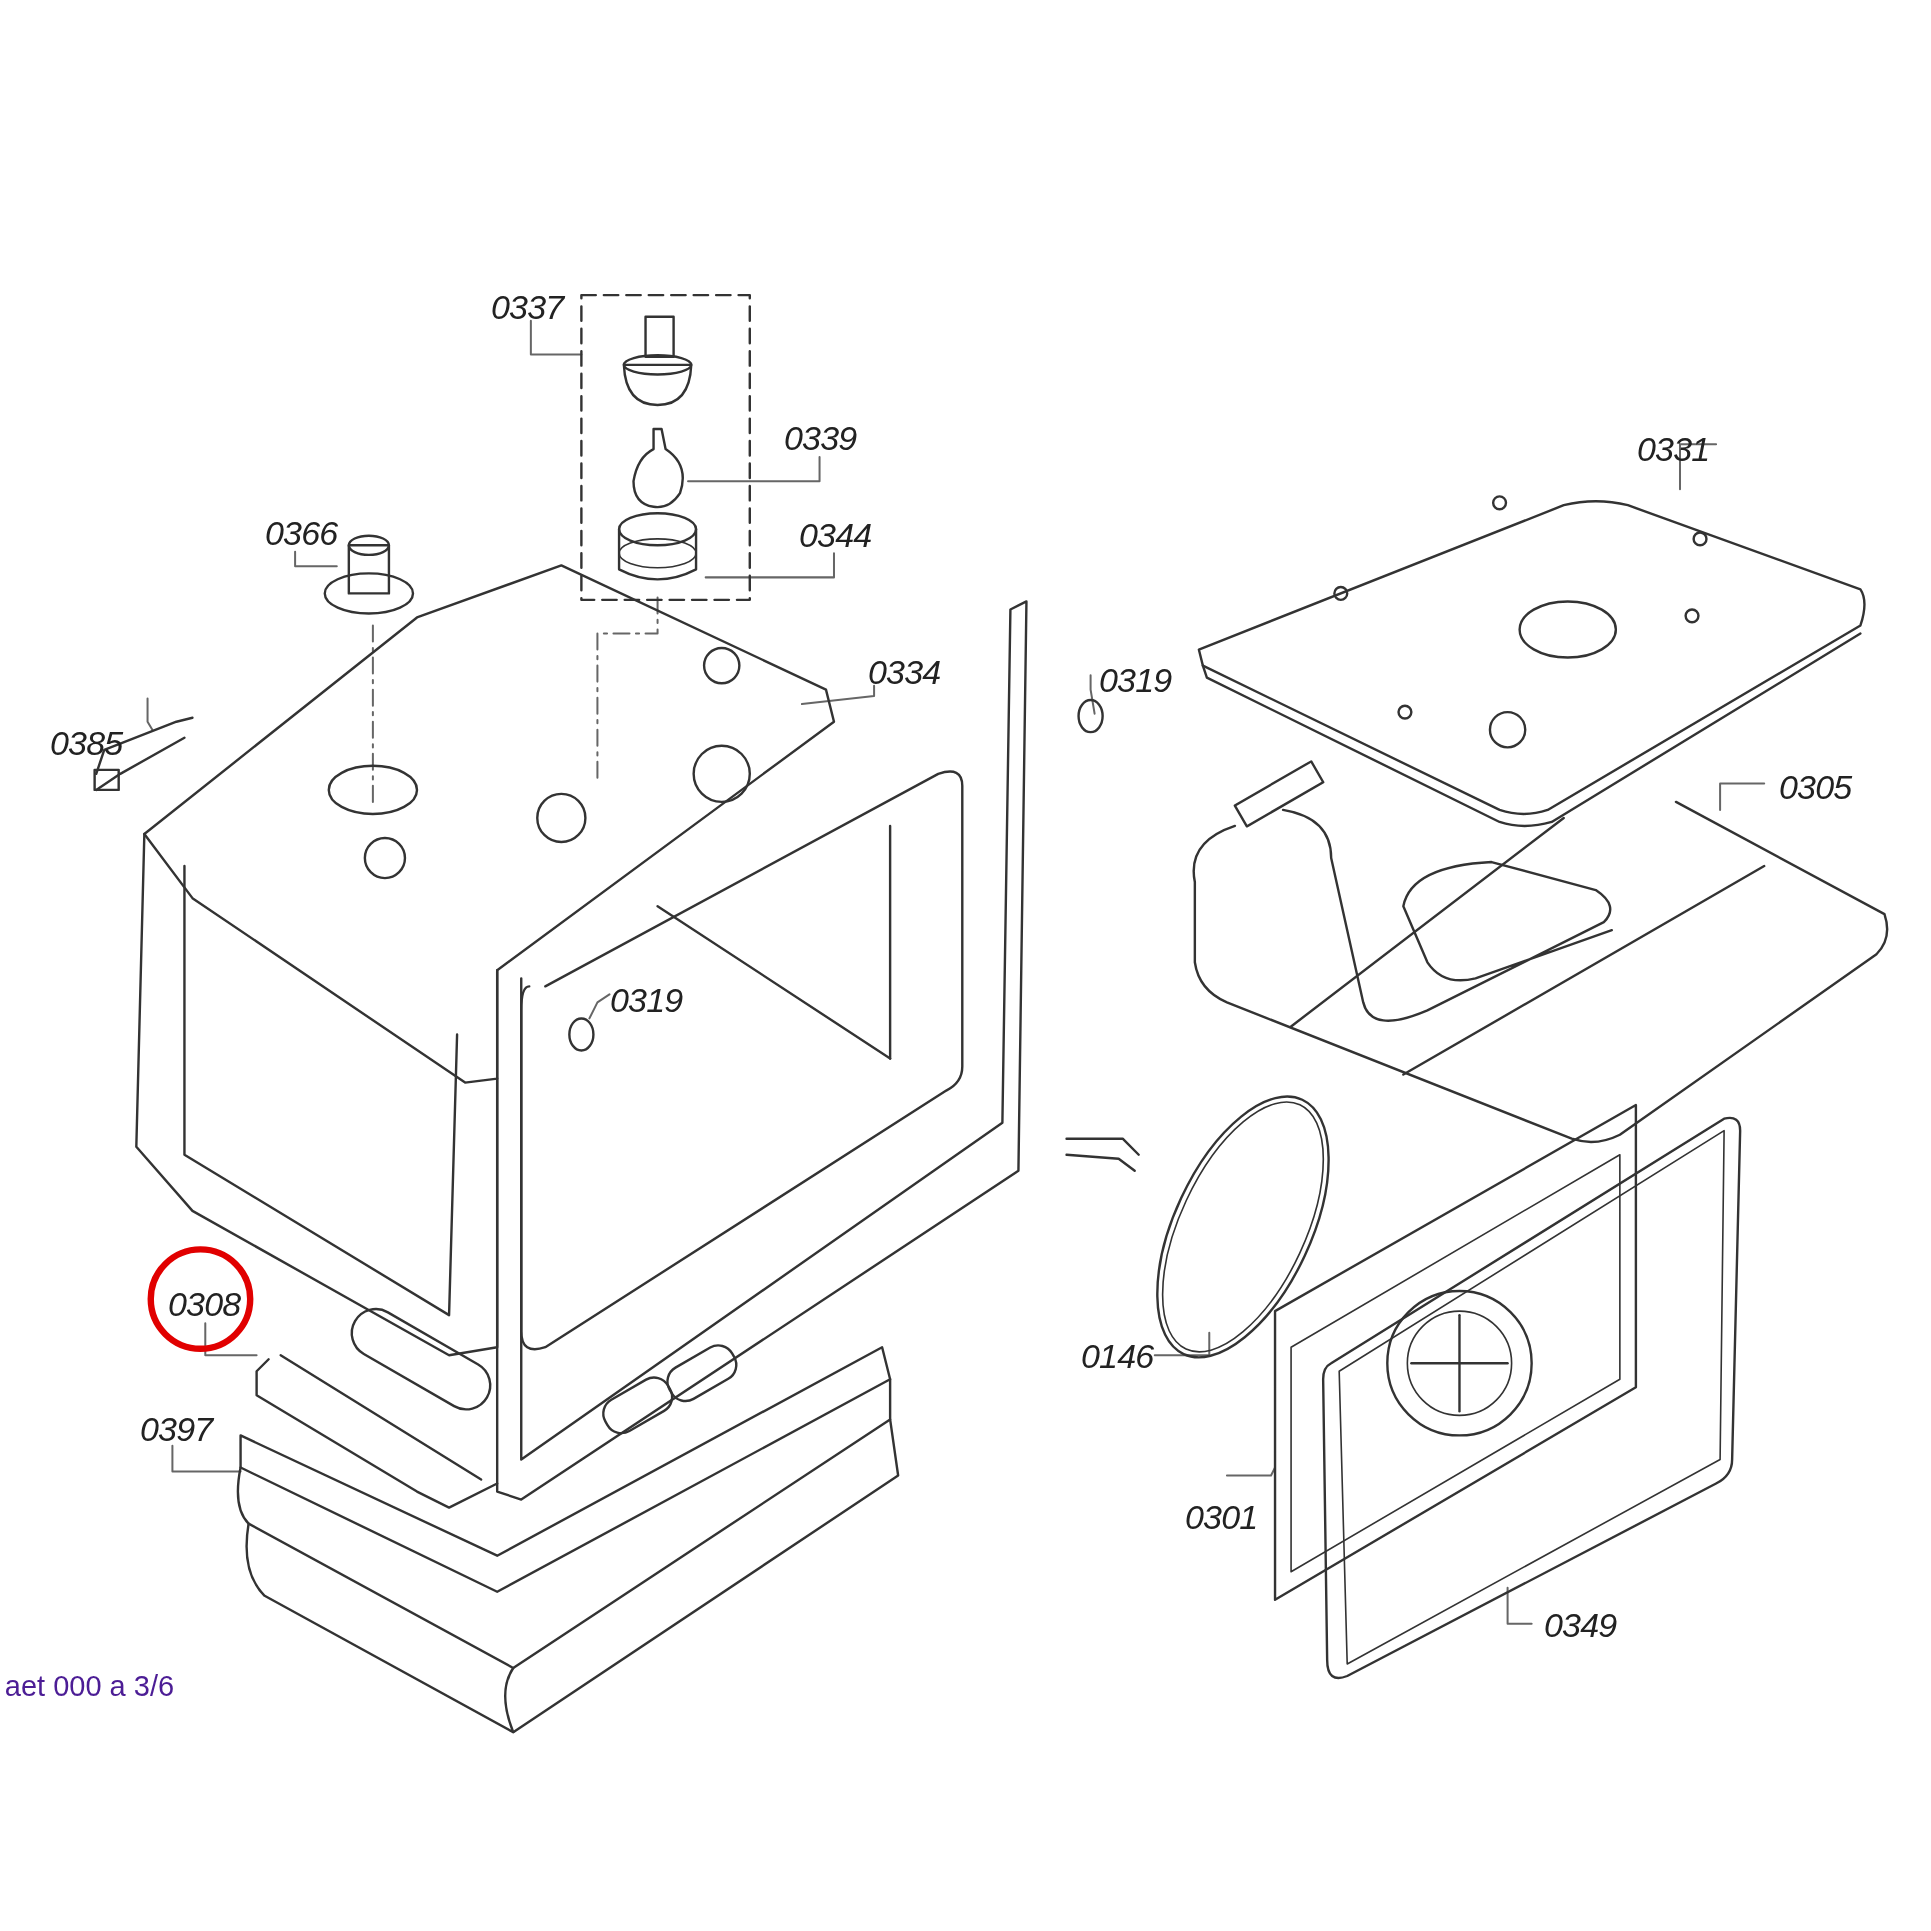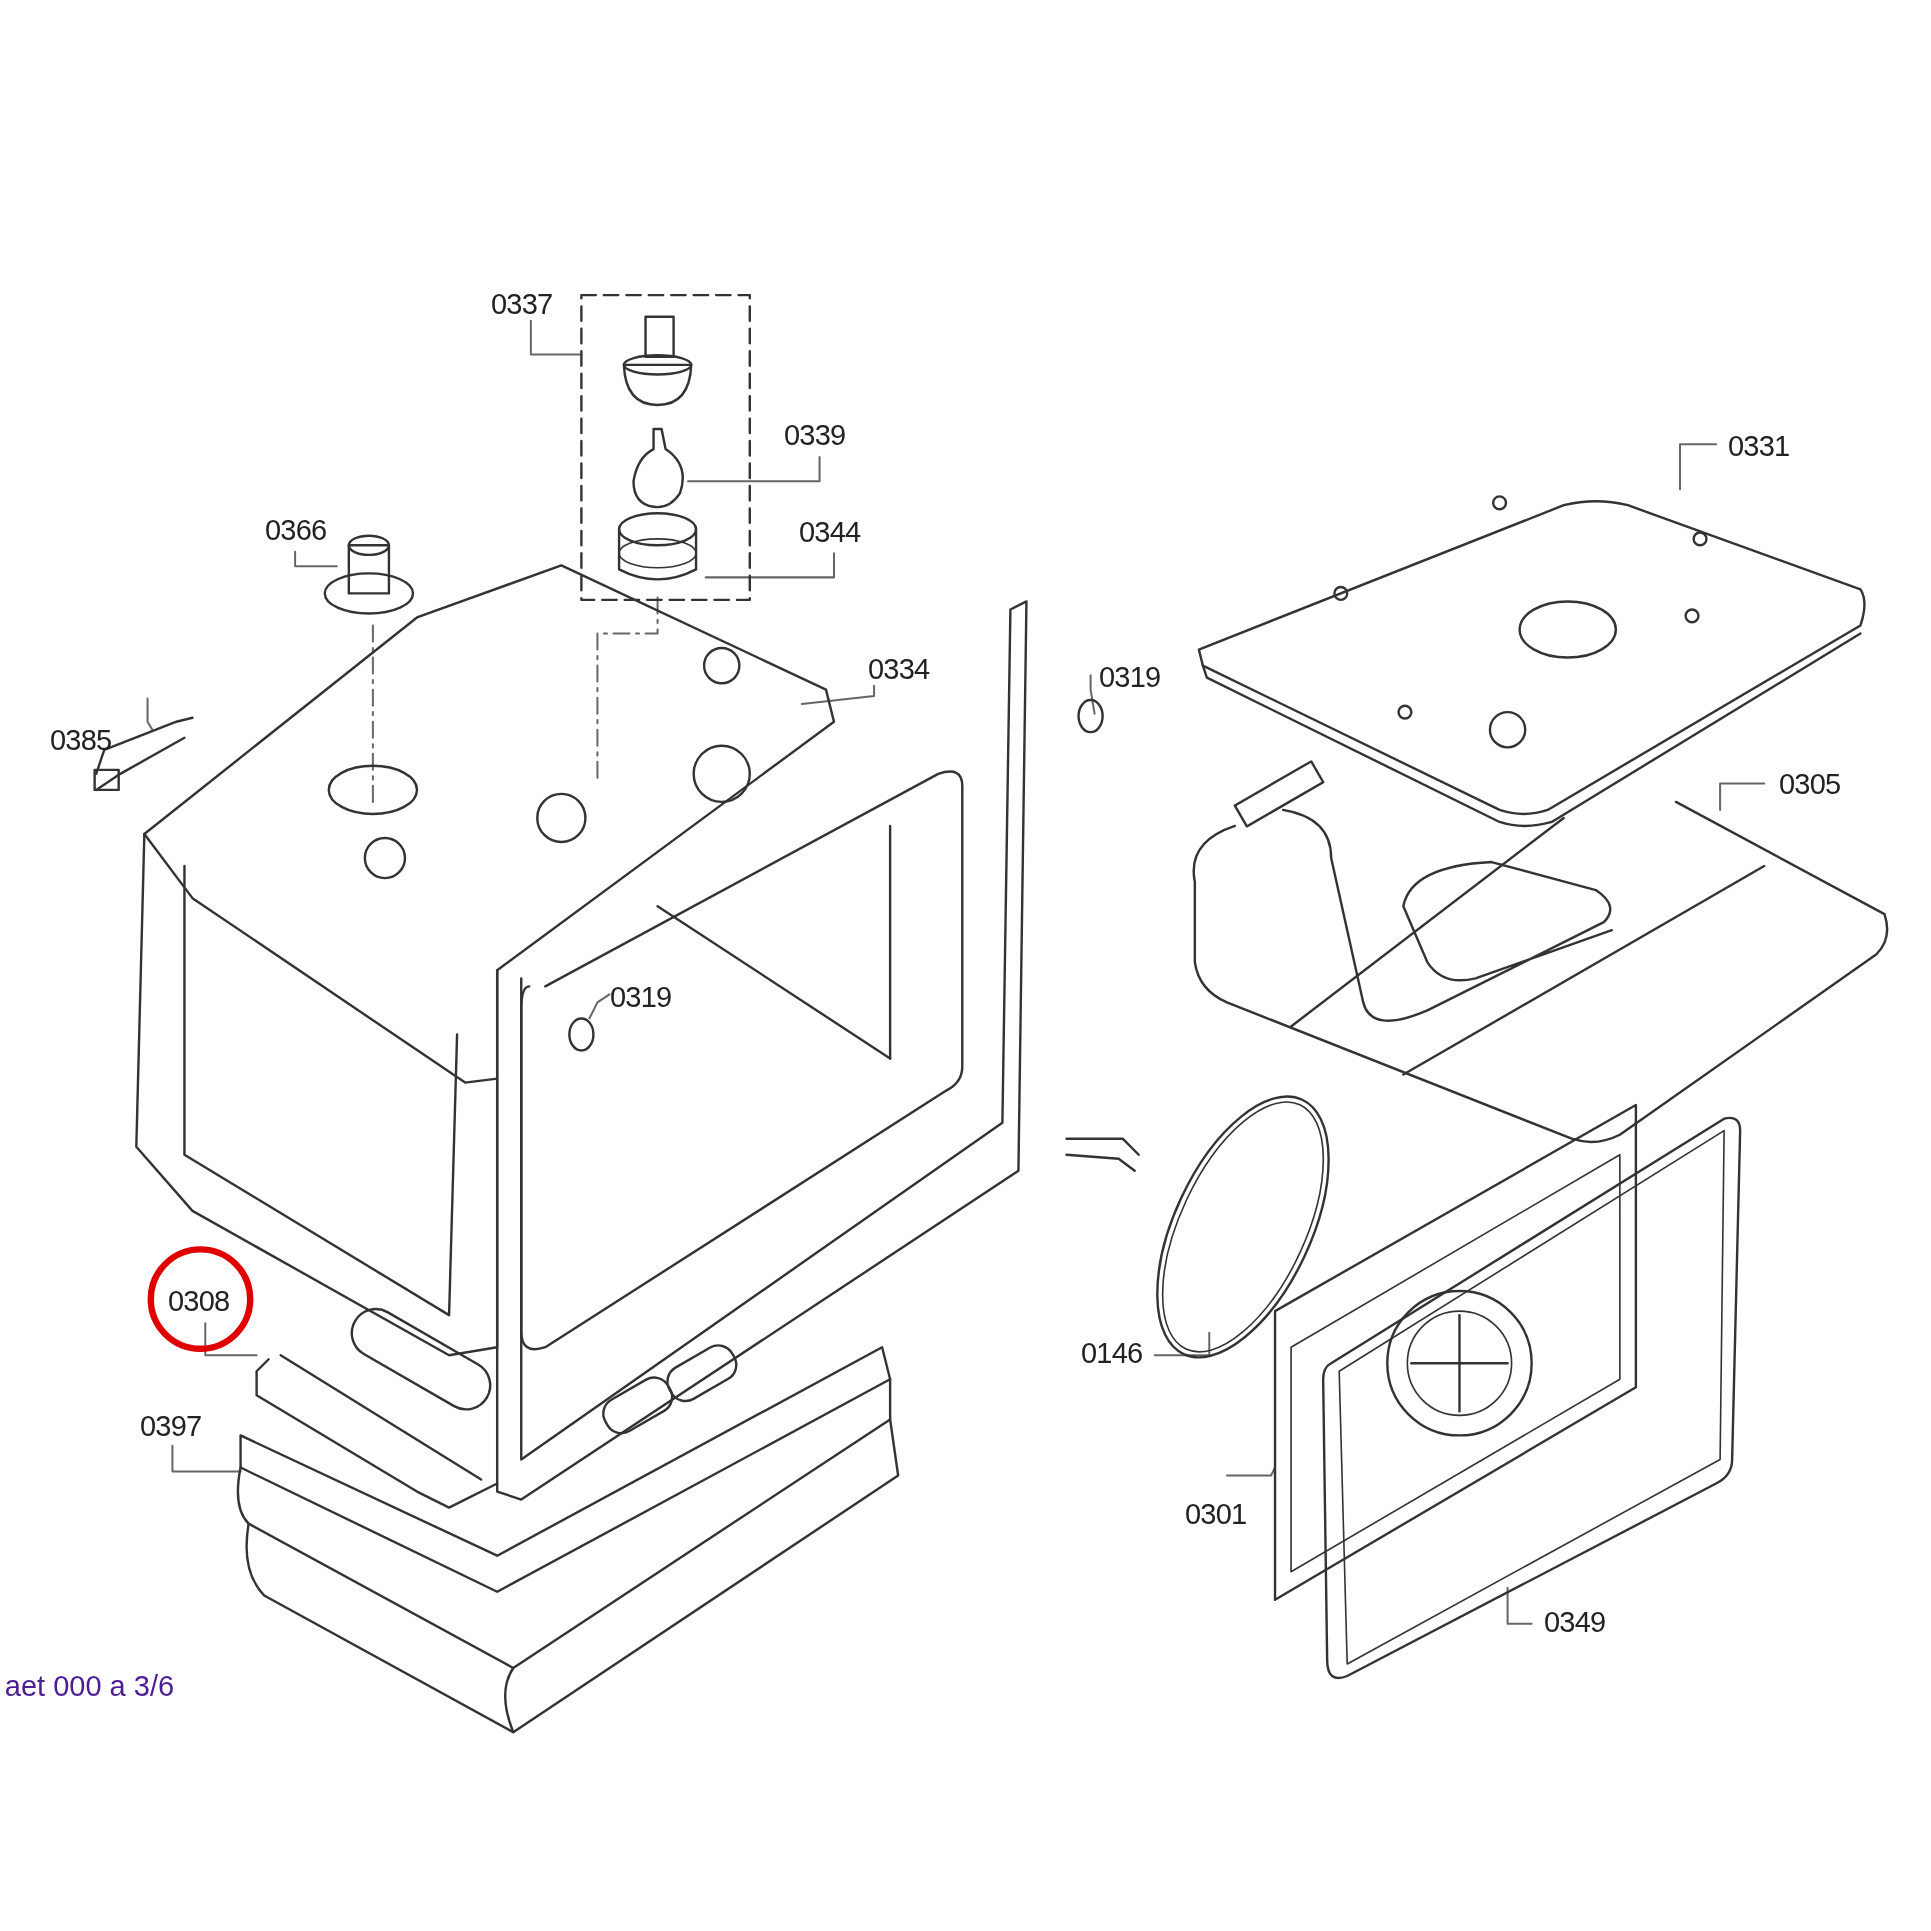--- a/index.html
+++ b/index.html
@@ -1,18 +1,18 @@
 <!DOCTYPE html>
 <html style="font-size:13px"><head>
 <meta charset="utf-8">
 <style>
   html,body{margin:0;padding:0;background:#fff;}
   body{width:1931px;height:1931px;position:relative;overflow:hidden;font-family:"Liberation Sans",sans-serif;}
   svg{position:absolute;left:0;top:0;}
-  .lbl{position:absolute;font-size:29px;color:#222;letter-spacing:-0.8px;line-height:1;}
+  .lbl{position:absolute;font-size:34px;color:#222;letter-spacing:-0.8px;line-height:1;font-style:italic;}
   .foot{position:absolute;font-size:29px;color:#4c1d95;}
 </style>
 </head>
 <body>
 
 <svg width="1931" height="1931" viewBox="0 0 2408 2408" fill="none" stroke="#333" stroke-width="3" stroke-linejoin="round" stroke-linecap="round">
 
   <g stroke="#666" stroke-width="2.5">
     <polyline points="662,400 662,442 725,442"></polyline>
     <polyline points="1022,570 1022,600 858,600"></polyline>
@@ -143,21 +143,21 @@
 </svg>
 
 <div class="lbl" style="left:491px;top:290px;">0337</div>
 <div class="lbl" style="left:784px;top:421px;">0339</div>
 <div class="lbl" style="left:799px;top:518px;">0344</div>
 <div class="lbl" style="left:265px;top:516px;">0366</div>
 <div class="lbl" style="left:50px;top:686px;margin-top:40px;">0385</div>
 <div class="lbl" style="left:868px;top:655px;">0334</div>
 <div class="lbl" style="left:1099px;top:663px;">0319</div>
 <div class="lbl" style="left:610px;top:983px;">0319</div>
-<div class="lbl" style="left:1728px;top:432px;">0331</div>
+<div class="lbl" style="left:1637px;top:432px;">0331</div>
 <div class="lbl" style="left:1779px;top:770px;">0305</div>
 <div class="lbl" style="left:1081px;top:1339px;">0146</div>
 <div class="lbl" style="left:1185px;top:1500px;">0301</div>
 <div class="lbl" style="left:1544px;top:1608px;">0349</div>
 <div class="lbl" style="left:168px;top:1287px;">0308</div>
 <div class="lbl" style="left:140px;top:1412px;">0397</div>
 <div class="foot" style="left:4.8px;top:1670px;">aet 000 a 3/6</div>
 
 
 </body></html>

